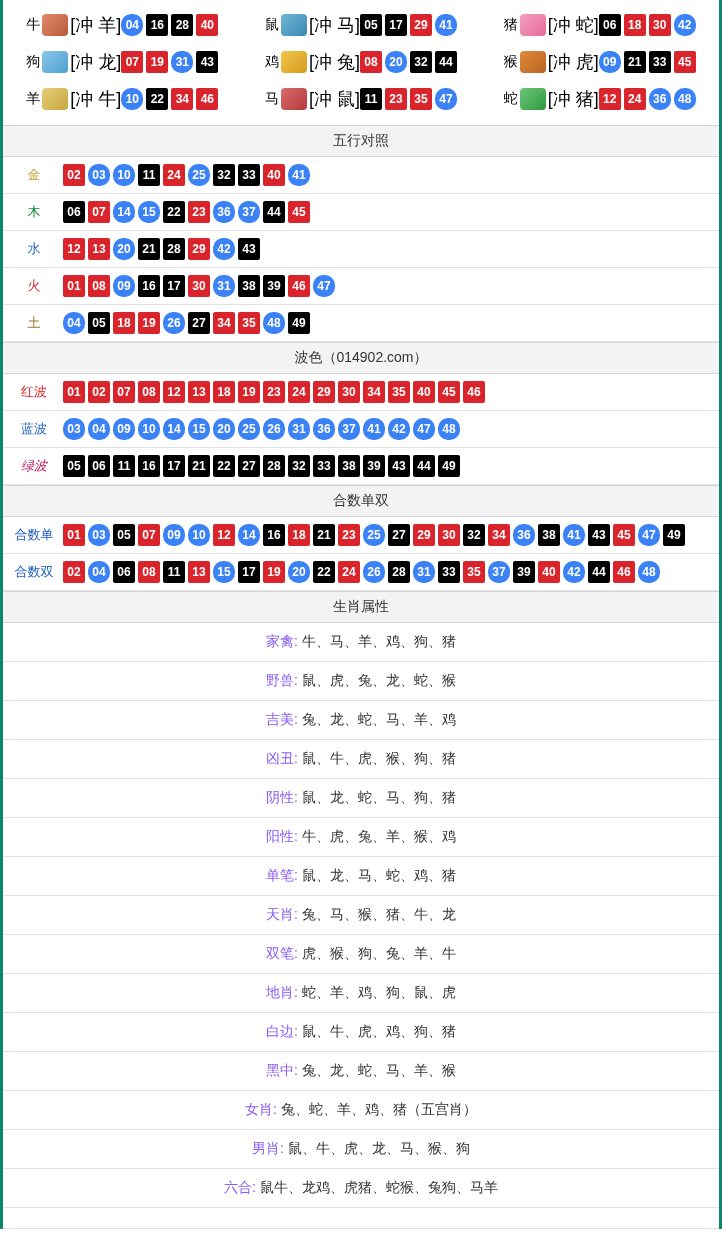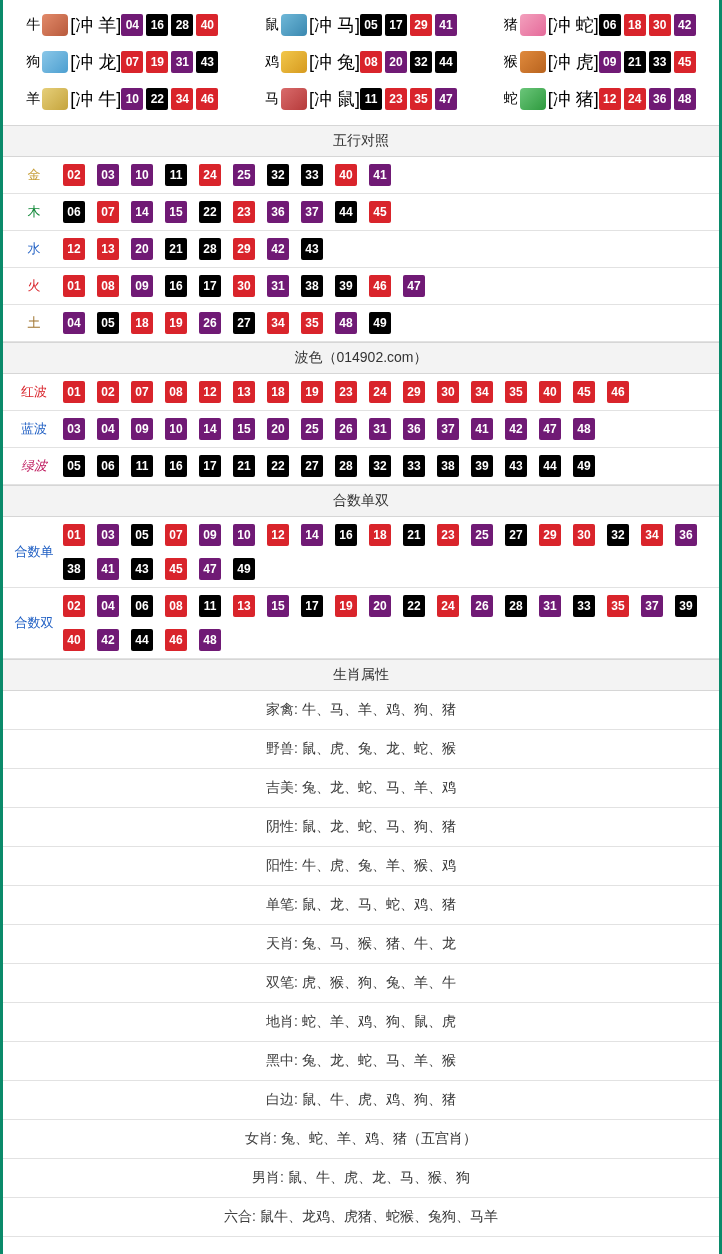--- a/index.html
+++ b/index.html
@@ -56,21 +56,21 @@
     height: 22px;
     display: inline-flex;
     align-items: center;
     justify-content: center;
     color: #fff;
     font-size: 12px;
     font-weight: bold;
     border-radius: 2px;
   }
   .r { background: #d9242b; }
-  .b { background: #701a75; }
+  .b { background: #3b82f6; border-radius: 10px; }
   .g { background: #000000; }
   
   .sect-header {
     background: #f3f3f3;
     border-top: 1px solid #d6d6d6;
     border-bottom: 1px solid #d6d6d6;
     text-align: center;
     padding: 6px 0;
     font-size: 14px;
     color: #333;
@@ -84,40 +84,40 @@
   }
   .row .label {
     width: 46px;
     text-align: center;
     font-size: 13px;
     flex-shrink: 0;
   }
   .row .content {
     display: flex;
     flex-wrap: wrap;
-    gap: 12px;
+    gap: 3px;
     padding-left: 6px;
   }
   .lab-gold  { color:#c8a03a; }
   .lab-wood  { color:#13893a; }
   .lab-water { color:#2160c4; }
   .lab-fire  { color:#d9242b; }
   .lab-earth { color:#a0742f; }
   .lab-red   { color:#d9242b; }
   .lab-blue  { color:#2160c4; }
   .lab-green { color:#be185d;font-style:italic; }
   
   .attr-row {
     border-bottom: 1px solid #e2e2e2;
     text-align: center;
     padding: 10px 6px;
     font-size: 14px;
     color: #333;
   }
-  .attr-row .k { color: #404040; text-align: right; }
+  .attr-row .k { color: #8b5cf6; text-align: right; }
   .attr-row .v { color: #333; }
   
   .zi-cow{background:linear-gradient(135deg,#e28a6a,#b85a3c);}
   .zi-rat{background:linear-gradient(135deg,#6fb8d8,#3a88b0);}
   .zi-pig{background:linear-gradient(135deg,#f3a0bd,#e56a9a);}
   .zi-dog{background:linear-gradient(135deg,#8ac7e8,#4d9fd0);}
   .zi-rooster{background:linear-gradient(135deg,#f2c74b,#d69a1f);}
   .zi-monkey{background:linear-gradient(135deg,#e08a3d,#b8631e);}
   .zi-goat{background:linear-gradient(135deg,#e6cf7a,#c5a43c);}
   .zi-horse{background:linear-gradient(135deg,#d96b6b,#b63a3a);}
@@ -428,28 +428,29 @@
           <span class="ball b">48</span>
         </div>
       </div>
     </div>
 
   <div class="sect-header">生肖属性</div>
   <div id="attr-rows">
       <div class="attr-row"><span class="k">家禽: </span><span class="v">牛、马、羊、鸡、狗、猪</span></div>
       <div class="attr-row"><span class="k">野兽: </span><span class="v">鼠、虎、兔、龙、蛇、猴</span></div>
       <div class="attr-row"><span class="k">吉美: </span><span class="v">兔、龙、蛇、马、羊、鸡</span></div>
+      <div class="attr-row"><span class="k">凶丑: </span><span class="v">鼠、牛、虎、猴、狗、猪</span></div>
       <div class="attr-row"><span class="k">阴性: </span><span class="v">鼠、龙、蛇、马、狗、猪</span></div>
       <div class="attr-row"><span class="k">阳性: </span><span class="v">牛、虎、兔、羊、猴、鸡</span></div>
       <div class="attr-row"><span class="k">单笔: </span><span class="v">鼠、龙、马、蛇、鸡、猪</span></div>
       <div class="attr-row"><span class="k">天肖: </span><span class="v">兔、马、猴、猪、牛、龙</span></div>
       <div class="attr-row"><span class="k">双笔: </span><span class="v">虎、猴、狗、兔、羊、牛</span></div>
       <div class="attr-row"><span class="k">地肖: </span><span class="v">蛇、羊、鸡、狗、鼠、虎</span></div>
+      <div class="attr-row"><span class="k">白边: </span><span class="v">鼠、牛、虎、鸡、狗、猪</span></div>
       <div class="attr-row"><span class="k">黑中: </span><span class="v">兔、龙、蛇、马、羊、猴</span></div>
-      <div class="attr-row"><span class="k">白边: </span><span class="v">鼠、牛、虎、鸡、狗、猪</span></div>
       <div class="attr-row"><span class="k">女肖: </span><span class="v">兔、蛇、羊、鸡、猪（五宫肖）</span></div>
       <div class="attr-row"><span class="k">男肖: </span><span class="v">鼠、牛、虎、龙、马、猴、狗</span></div>
       <div class="attr-row"><span class="k">六合: </span><span class="v">鼠牛、龙鸡、虎猪、蛇猴、兔狗、马羊</span></div>
     </div>
 
   <div class="attr-row" id="qqsh-row"></div>
 
 </div>
 
 </body></html>

